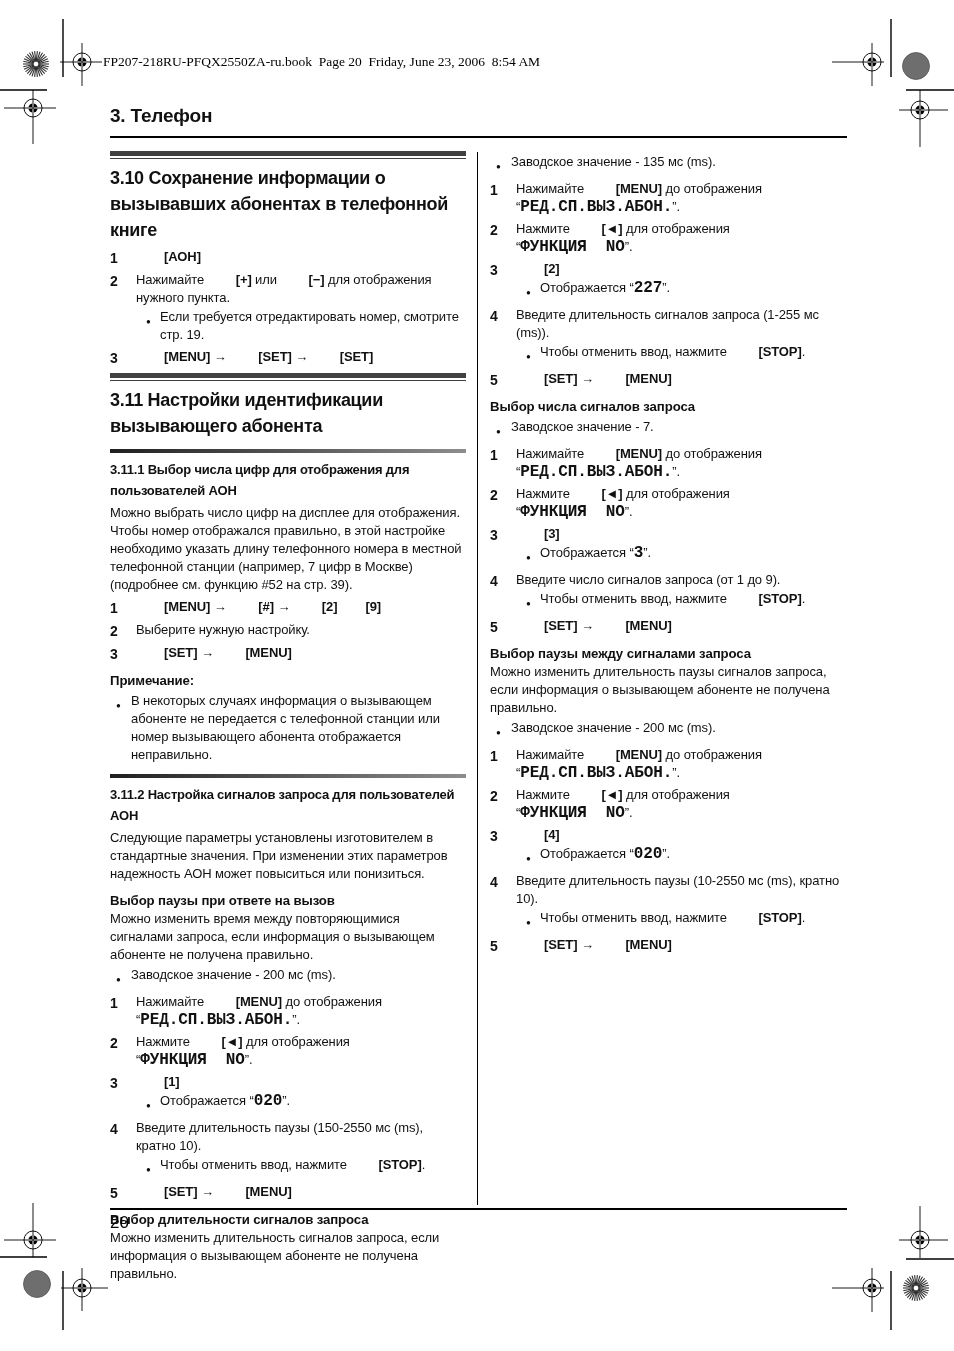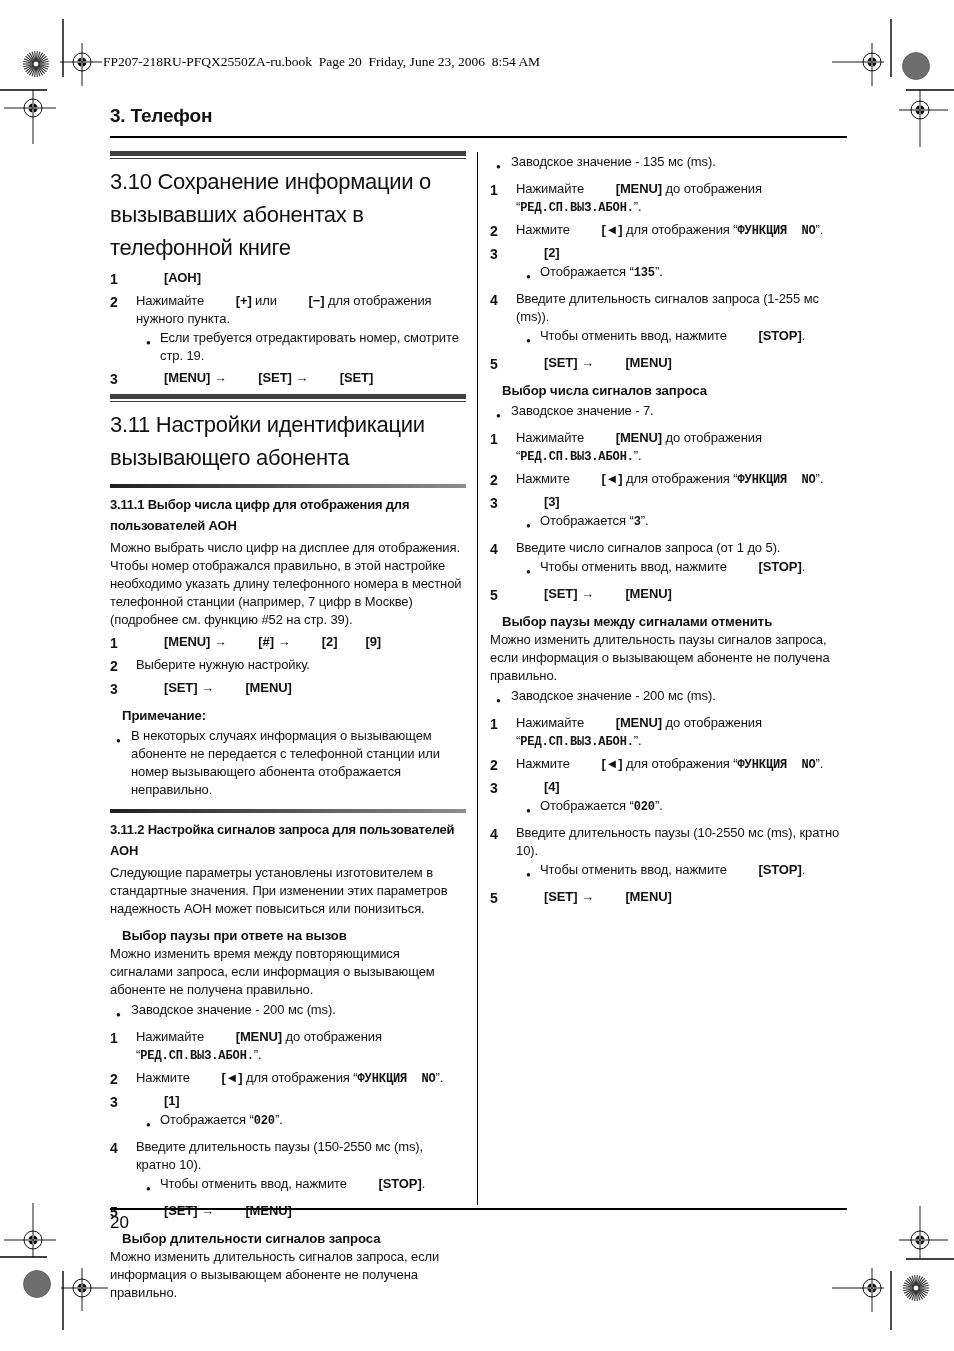--- a/index.html
+++ b/index.html
@@ -24,37 +24,37 @@
   .footer-rule{position:absolute;left:110px;top:1208px;width:737px;height:2px;background:#000;}
   .page-number{position:absolute;left:110px;top:1213px;font-size:17px;color:#000;}
   
   .rule2{margin:0 0 6px 0;}
   .rule2.mid{margin-top:6px;}
   .rule2-thick{height:5px;background:var(--rule-gray,#414141);}
   .rule2-thin{height:1px;background:var(--rule-gray,#414141);margin-top:2px;}
   .subrule{height:4px;margin:10px 0 6px 0;
     background:linear-gradient(to right,var(--sub-start,#1f1f1f),var(--sub-end,#8d8d8d));}
   
-  .h1{font-size:22px;line-height:33px;font-weight:400;letter-spacing:-0.3px;margin:0 0 5px 0;}
+  .h1{font-size:18px;line-height:26px;font-weight:700;letter-spacing:-0.3px;margin:0 0 5px 0;}
   .h2{font-size:13px;line-height:21px;font-weight:700;letter-spacing:-0.2px;margin:0 0 3px 0;}
-  .h3{font-size:13.2px;font-weight:700;margin:9px 0 0 12px;}
+  .h3{font-size:13.2px;font-weight:700;margin:9px 0 0 0;}
   .para{margin:0;}
   
   .bullet{display:flex;margin:2px 0 0 6px;}
   .bullet .dot{flex:none;width:15px;font-size:8px;padding-top:5px;}
   .btxt{flex:1;}
   
   .step{display:flex;margin-top:4px;}
   .step-num{flex:none;width:26px;font-size:14px;font-weight:700;padding-top:1px;}
   .step-body{flex:1;}
   .sub-bullet{display:flex;margin:1px 0 0 10px;}
   .sub-bullet .dot{flex:none;width:14px;font-size:8px;padding-top:5px;}
   
   .key{font-weight:700;white-space:nowrap;padding-left:28px;}
-  .mono{font-family:"Liberation Mono","DejaVu Sans Mono",monospace;font-weight:700;font-size:12px;white-space:pre;}
+  .mono{font-family:"Liberation Mono","DejaVu Sans Mono",monospace;font-weight:700;font-size:16px;white-space:pre;}
   .marks{position:absolute;left:0;top:0;pointer-events:none;}
 </style>
 </head>
 <body>
 
 <div class="page">
   <svg id="marks" class="marks" width="954" height="1351" viewBox="0 0 954 1351">
       <line x1="38.5" y1="64" x2="49" y2="64" stroke="#2e2e2e" stroke-width="1.1"></line>
       <line x1="38.445369001834514" y1="64.5197792270444" x2="48.715918809539474" y2="66.70285198063087" stroke="#2e2e2e" stroke-width="1.1"></line>
       <line x1="38.2838636441065" y1="65.0168416076895" x2="47.87609094935381" y2="69.28757635998541" stroke="#2e2e2e" stroke-width="1.1"></line>
@@ -306,21 +306,21 @@
         <div class="step-body">
           <div class="step-line"><span class="txt">Нажмите </span><span class="key">[◄]</span><span class="txt"> для отображения “</span><span class="mono">ФУНКЦИЯ  NO</span><span class="txt">”.</span></div>
         </div>
       </div>
       <div class="step">
         <span class="step-num">3</span>
         <div class="step-body">
           <div class="step-line"><span class="key">[2]</span></div>
           <div class="sub-bullet">
             <span class="dot">●</span>
-            <div class="btxt"><span class="txt">Отображается “</span><span class="mono">135</span><span class="txt">”.</span></div>
+            <div class="btxt"><span class="txt">Отображается “</span><span class="mono">227</span><span class="txt">”.</span></div>
           </div>
         </div>
       </div>
       <div class="step">
         <span class="step-num">4</span>
         <div class="step-body">
           <div class="step-line"><span class="txt">Введите длительность сигналов запроса (1-255 мс (ms)).</span></div>
           <div class="sub-bullet">
             <span class="dot">●</span>
             <div class="btxt"><span class="txt">Чтобы отменить ввод, нажмите </span><span class="key">[STOP]</span><span class="txt">.</span></div>
@@ -356,34 +356,34 @@
           <div class="step-line"><span class="key">[3]</span></div>
           <div class="sub-bullet">
             <span class="dot">●</span>
             <div class="btxt"><span class="txt">Отображается “</span><span class="mono">3</span><span class="txt">”.</span></div>
           </div>
         </div>
       </div>
       <div class="step">
         <span class="step-num">4</span>
         <div class="step-body">
-          <div class="step-line"><span class="txt">Введите число сигналов запроса (от 1 до 5).</span></div>
+          <div class="step-line"><span class="txt">Введите число сигналов запроса (от 1 до 9).</span></div>
           <div class="sub-bullet">
             <span class="dot">●</span>
             <div class="btxt"><span class="txt">Чтобы отменить ввод, нажмите </span><span class="key">[STOP]</span><span class="txt">.</span></div>
           </div>
         </div>
       </div>
       <div class="step">
         <span class="step-num">5</span>
         <div class="step-body">
           <div class="step-line"><span class="key">[SET]</span><span class="txt"> → </span><span class="key">[MENU]</span></div>
         </div>
       </div>
-      <div class="h3">Выбор паузы между сигналами отменить</div>
+      <div class="h3">Выбор паузы между сигналами запроса</div>
       <div class="para"><span class="txt">Можно изменить длительность паузы сигналов запроса, если информация о вызывающем абоненте не получена правильно.</span></div>
       <div class="bullet">
         <span class="dot">●</span>
         <div class="btxt"><span class="txt">Заводское значение - 200 мс (ms).</span></div>
       </div>
       <div class="step">
         <span class="step-num">1</span>
         <div class="step-body">
           <div class="step-line"><span class="txt">Нажимайте </span><span class="key">[MENU]</span><span class="txt"> до отображения “</span><span class="mono">РЕД.СП.ВЫЗ.АБОН.</span><span class="txt">”.</span></div>
         </div>

